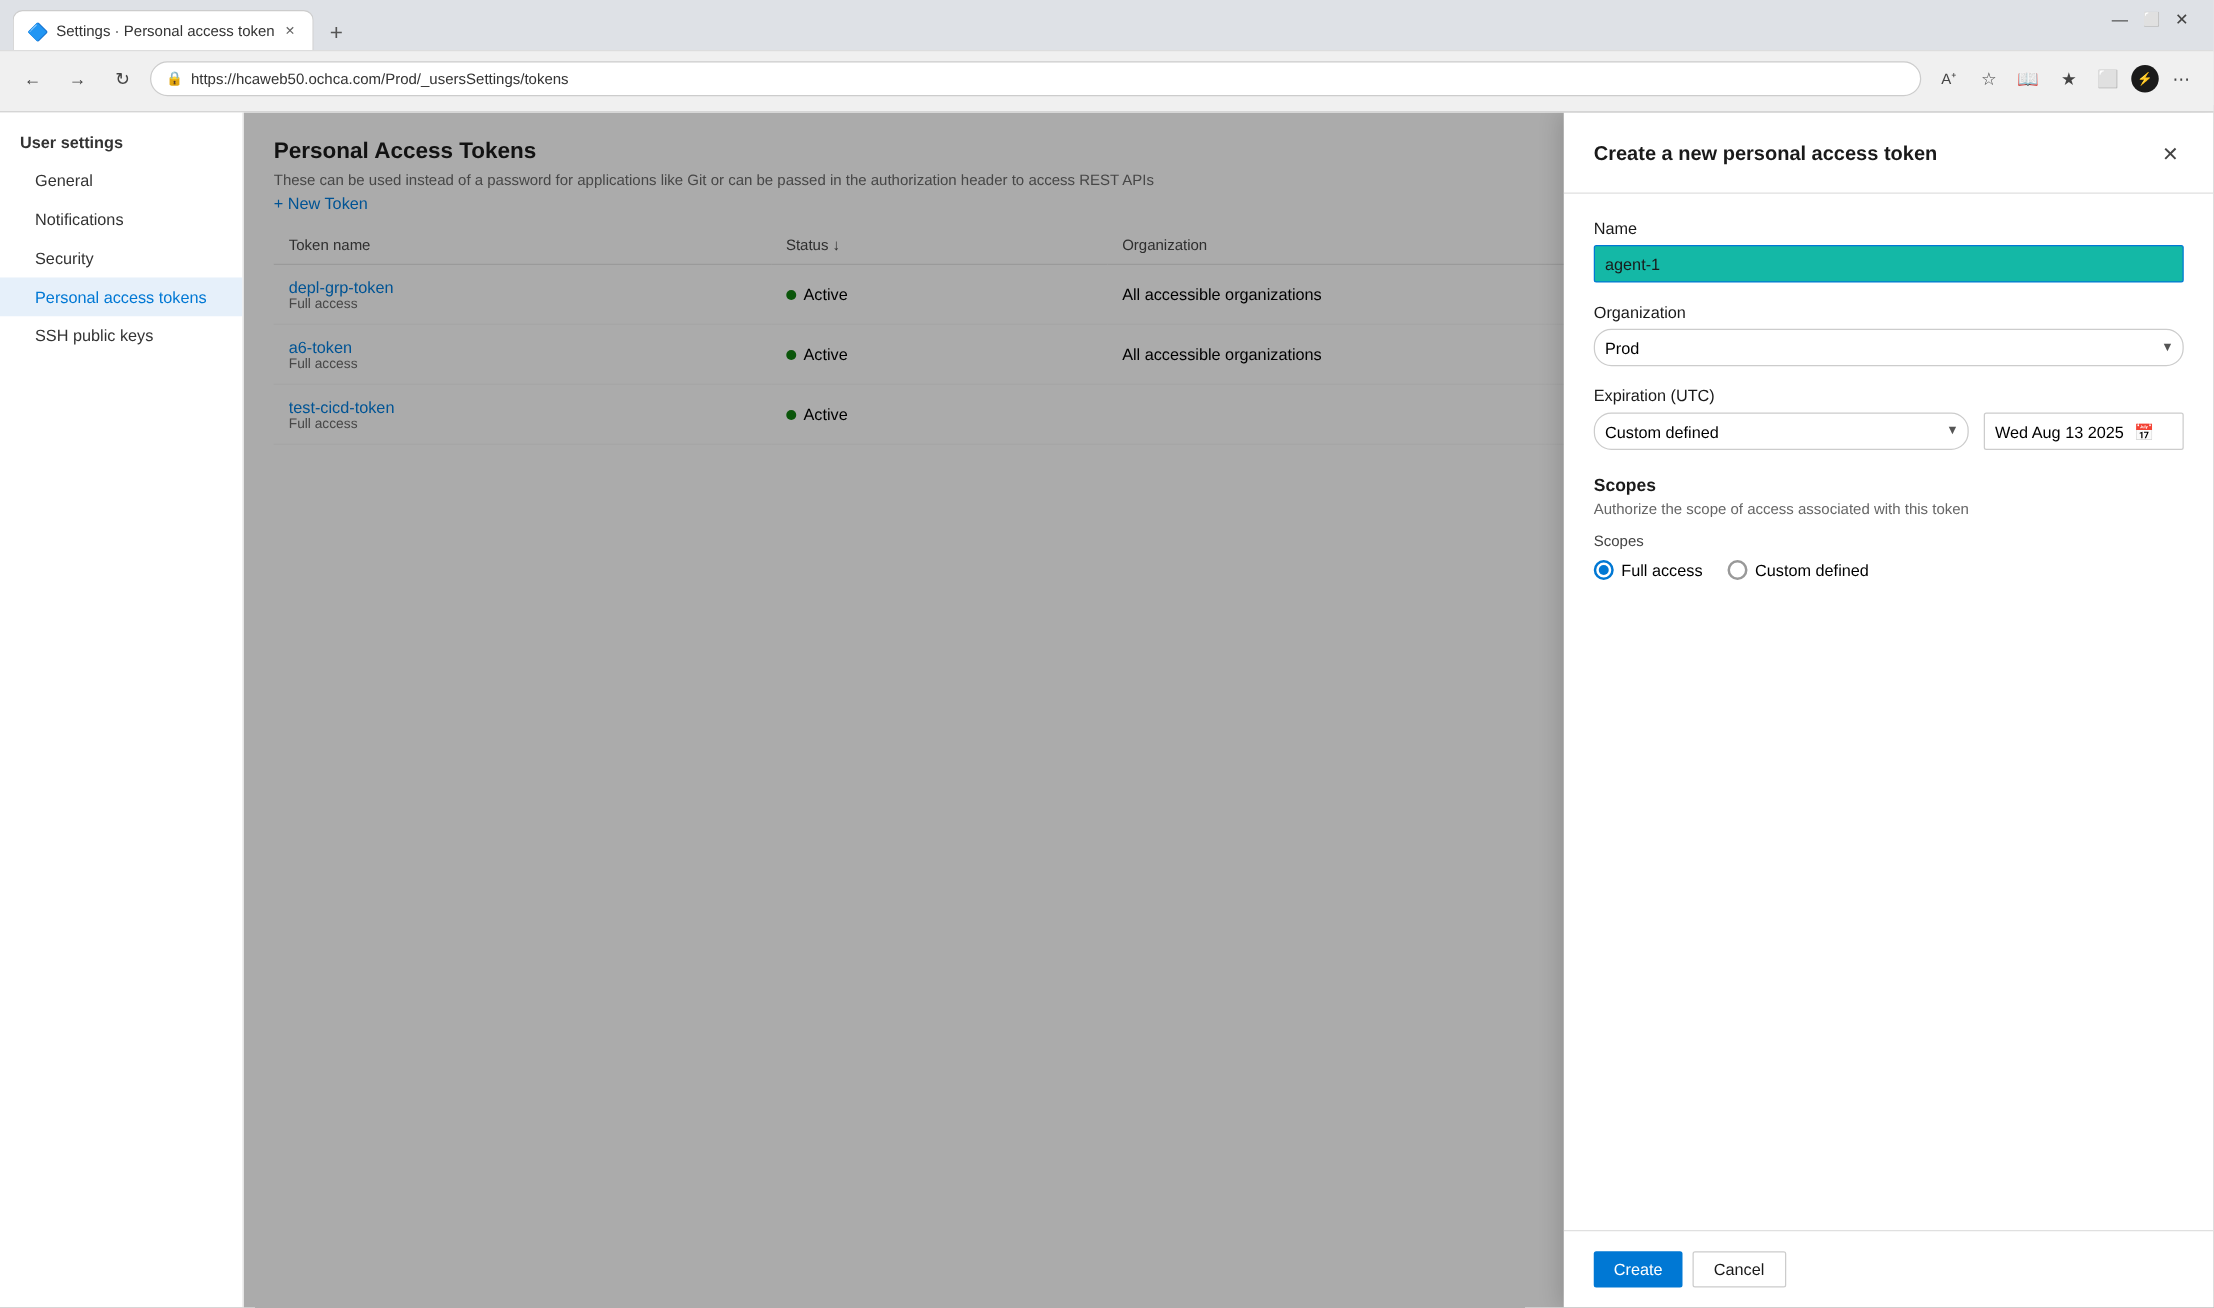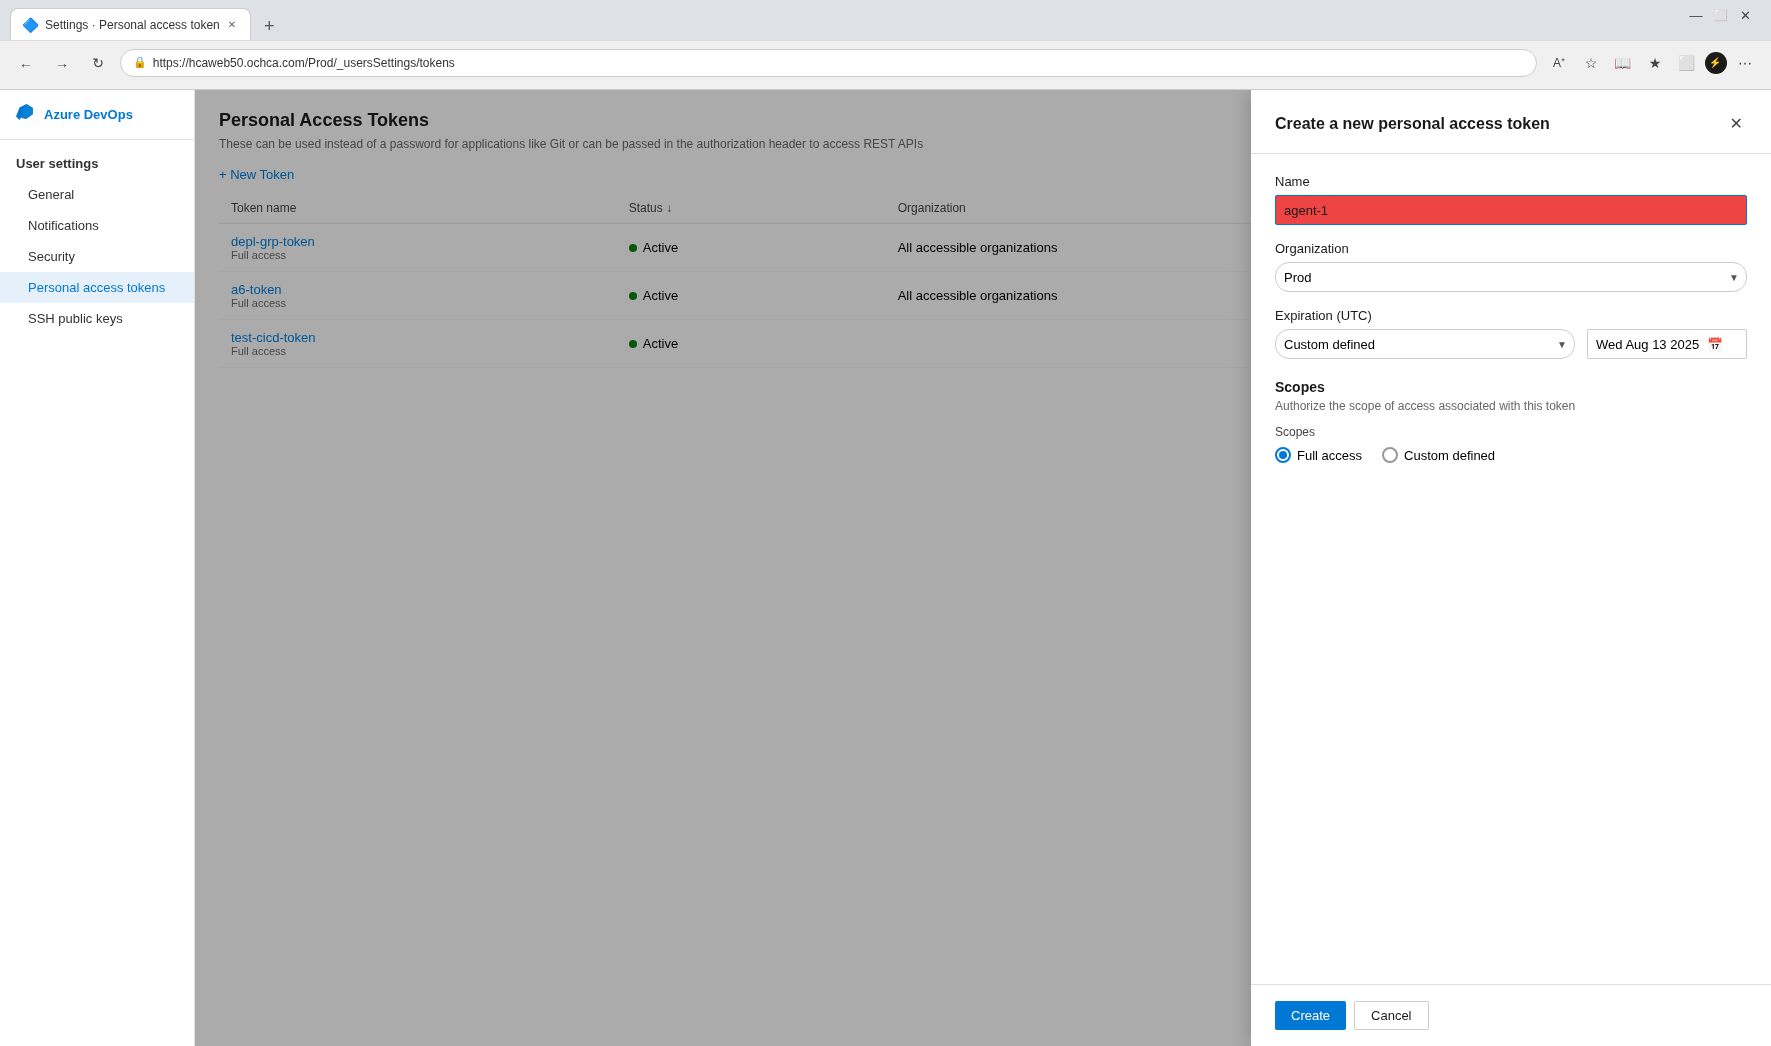--- a/index.html
+++ b/index.html
@@ -29,21 +29,21 @@
     .sidebar-header { display: flex; align-items: center; gap: 8px; padding: 12px 16px; border-bottom: 1px solid #e0e0e0; }
     .azure-logo { color: #0078d4; font-size: 18px; }
     .sidebar-app-name { font-size: 13px; font-weight: 600; color: #0078d4; }
     .sidebar-section-title { font-size: 13px; font-weight: 600; color: #333; padding: 16px 16px 8px; }
     .sidebar-item { padding: 8px 28px; cursor: pointer; font-size: 13px; color: #333; display: flex; align-items: center; }
     .sidebar-item.active { background: #e6f0fa; color: #0078d4; font-weight: 500; }
 
     
     .main-content { flex: 1; background: #f5f5f5; overflow-y: auto; padding: 20px 24px; position: relative; }
     .page-title { font-size: 18px; font-weight: 600; color: #1a1a1a; margin-bottom: 6px; }
-    .page-subtitle { font-size: 12px; color: #666; margin-bottom: 16px; }
+    .page-subtitle { font-size: 12px; color: #666; margin-bottom: 4px; }
     .new-token-btn { display: flex; align-items: center; gap: 4px; color: #0078d4; cursor: pointer; font-size: 13px; margin-bottom: 11px; background: none; border: none; padding: 0; }
 
     
     .token-table { width: 100%; border-collapse: collapse; }
     .token-table th { text-align: left; font-size: 12px; color: #444; padding: 8px 12px; border-bottom: 1px solid #ddd; font-weight: 500; }
     .token-table td { padding: 10px 12px; border-bottom: 1px solid #eee; font-size: 13px; }
     .token-name { color: #0078d4; font-weight: 500; }
     .token-access { color: #666; font-size: 11px; }
     .status-badge { display: flex; align-items: center; gap: 6px; }
     .status-dot { width: 8px; height: 8px; border-radius: 50%; background: #107c10; }
@@ -52,21 +52,21 @@
     .overlay-backdrop { position: absolute; top: 0; left: 0; right: 0; bottom: 0; background: rgba(0,0,0,0.3); z-index: 100; }
 
     
     .modal-panel { position: absolute; top: 0; right: 0; width: 520px; height: 100%; background: #fff; box-shadow: -4px 0 16px rgba(0,0,0,0.15); z-index: 200; display: flex; flex-direction: column; overflow-y: auto; }
     .modal-header { display: flex; align-items: center; justify-content: space-between; padding: 20px 24px 16px; border-bottom: 1px solid #e0e0e0; }
     .modal-title { font-size: 16px; font-weight: 700; color: #1a1a1a; }
     .modal-close-btn { background: none; border: none; cursor: pointer; font-size: 16px; color: #444; padding: 4px; }
     .modal-body { padding: 20px 24px; flex: 1; }
     .form-group { margin-bottom: 16px; }
     .form-label { display: block; font-size: 13px; font-weight: 500; color: #1a1a1a; margin-bottom: 6px; }
-    .form-input { width: 100%; height: 30px; border: 1px solid #0078d4; border-radius: 2px; padding: 0 8px; font-size: 13px; color: #1a1a1a; background: #ef4444; outline: none; }
+    .form-input { width: 100%; height: 30px; border: 1px solid #0078d4; border-radius: 2px; padding: 0 8px; font-size: 13px; color: #1a1a1a; background: #14b8a6; outline: none; }
     .expiry-row { display: flex; gap: 12px; align-items: center; }
     .expiry-select { flex: 1; }
     .date-input { display: flex; align-items: center; border: 1px solid #ccc; border-radius: 2px; height: 30px; padding: 0 8px; font-size: 13px; background: #fff; gap: 8px; min-width: 160px; }
     .date-icon { color: #555; font-size: 13px; }
     .scopes-section { margin-top: 20px; }
     .scopes-title { font-size: 14px; font-weight: 600; color: #1a1a1a; margin-bottom: 4px; }
     .scopes-subtitle { font-size: 12px; color: #666; margin-bottom: 12px; }
     .scopes-label { font-size: 12px; font-weight: 500; color: #444; margin-bottom: 8px; }
     .radio-group { display: flex; gap: 20px; align-items: center; }
     .radio-item { display: flex; align-items: center; gap: 6px; cursor: pointer; font-size: 13px; }
@@ -115,29 +115,20 @@
       <div class="nav-icon-btn">⬜</div>
       <div class="nav-icon-btn" style="background:#1a1a1a;color:#fff;border-radius:50%;width:22px;height:22px;font-size:10px;">⚡</div>
       <div class="nav-icon-btn">⋯</div>
     </div>
   </div>
 </div>
 
 <div class="app-container">
 
   <div class="sidebar">
-    <div class="sidebar-header">
-      <span class="azure-logo">
-        <svg width="20" height="20" viewBox="0 0 20 20" fill="none">
-          <path d="M0 14.5L3.5 5.5L10.5 2L17 6V12L10 17L5 15.5L3.5 18L0 14.5Z" fill="#0078d4"></path>
-          <path d="M10.5 2L7 8.5L5 15.5L10 17L17 12V6L10.5 2Z" fill="#1084d4" opacity="0.7"></path>
-        </svg>
-      </span>
-      <span class="sidebar-app-name">Azure DevOps</span>
-    </div>
     <div class="sidebar-section-title">User settings</div>
     <div class="sidebar-item">
       <span>General</span>
     </div>
     <div class="sidebar-item">
       <span>Notifications</span>
     </div>
     <div class="sidebar-item">
       <span>Security</span>
     </div>

